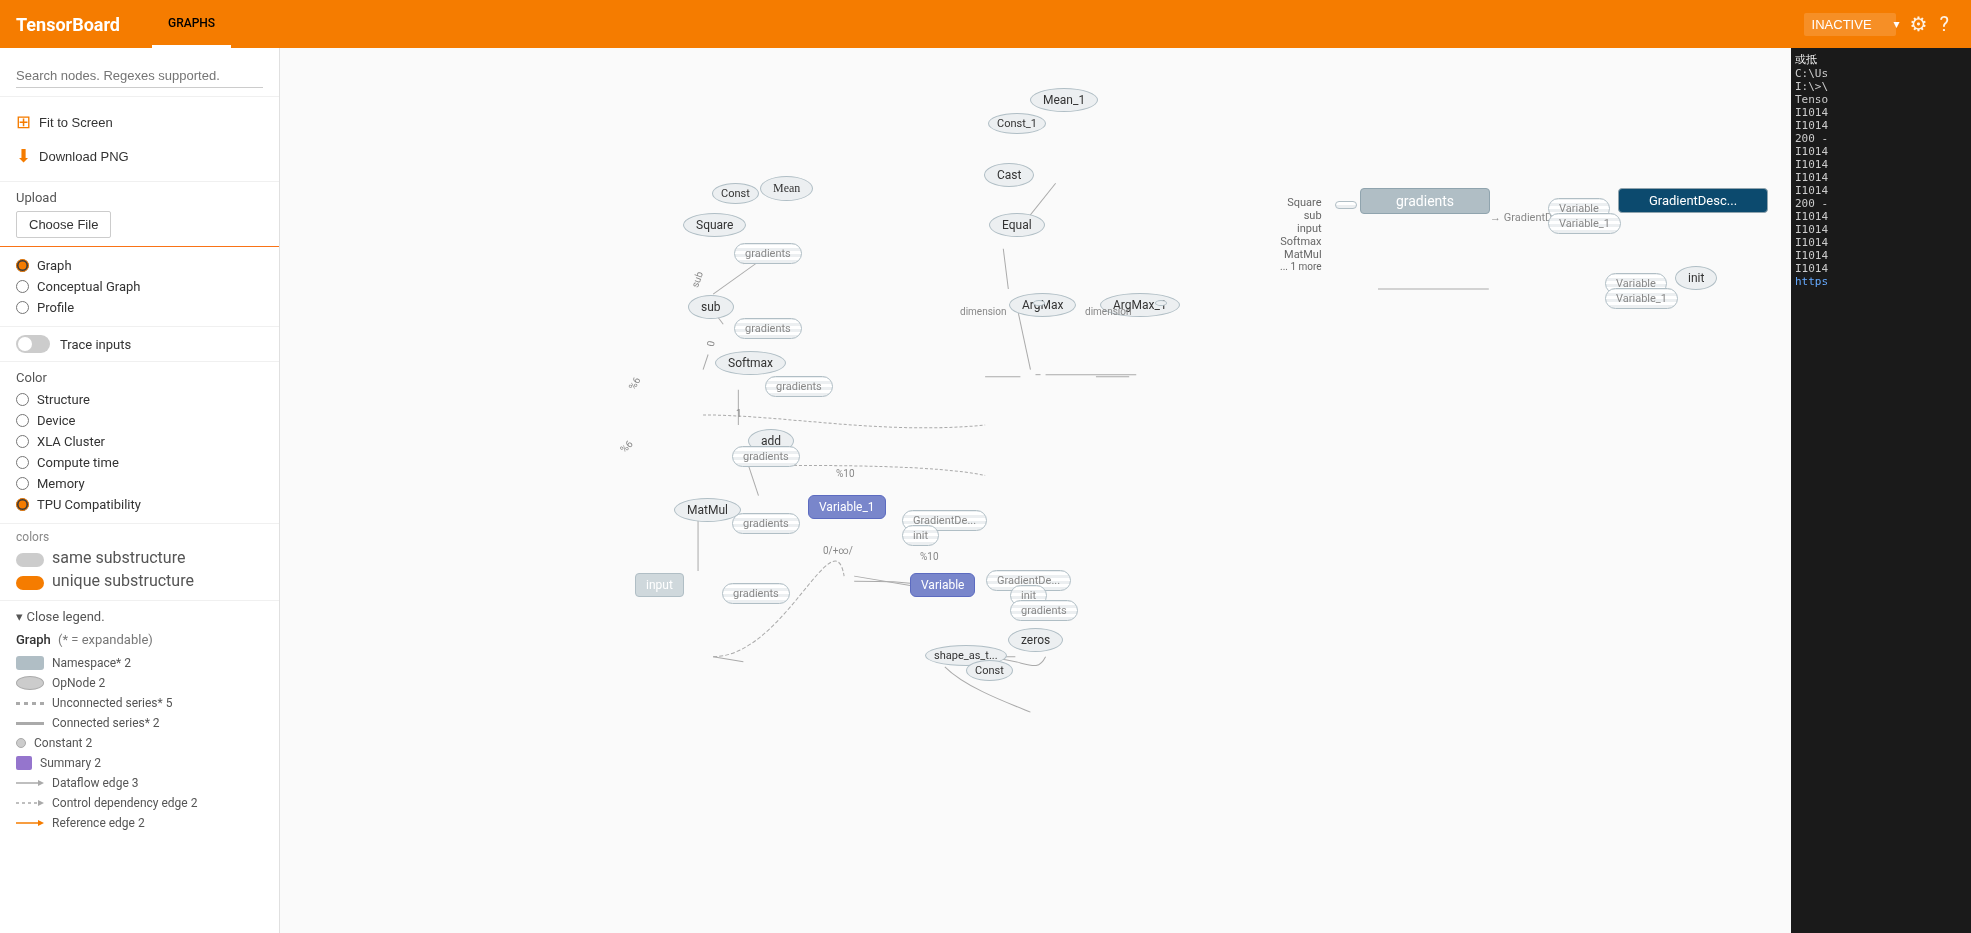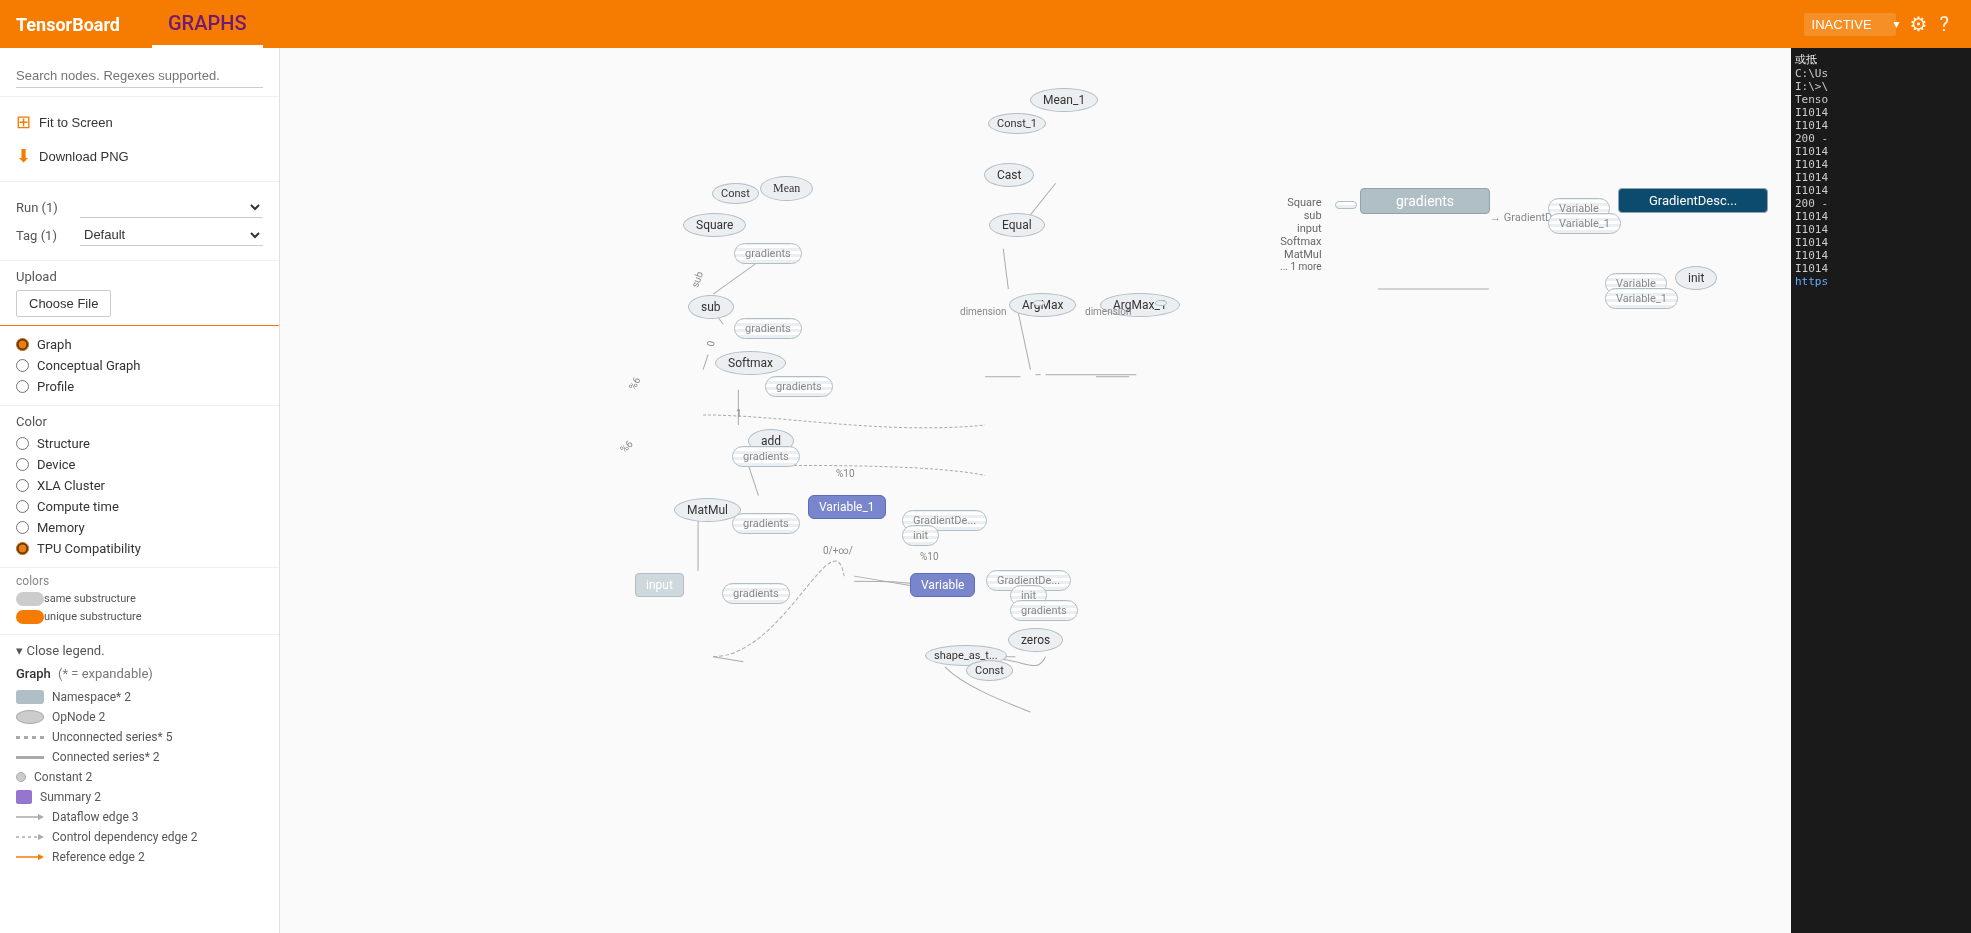--- a/index.html
+++ b/index.html
@@ -15,22 +15,22 @@
       flex-shrink: 0;
       color: #fff;
     }
     #header .brand {
       font-size: 18px;
       font-weight: bold;
       color: #fff;
       margin-right: 32px;
     }
     #header .nav-tab {
-      font-size: 20px;
-      color: #701a75;
+      font-size: 12px;
+      color: #000000;
       padding: 0 16px;
       height: 48px;
       display: flex;
       align-items: center;
       border-bottom: 3px solid #fff;
       cursor: pointer;
       font-weight: 500;
     }
     #header .spacer { flex: 1; }
     #header .inactive-select {
@@ -193,23 +193,24 @@
     }
     .color-item input[type=radio] { cursor: pointer; accent-color: #F57C00; }
 
     .colors-subrow {
       padding: 6px 16px;
       border-bottom: 1px solid #f0f0f0;
     }
     .colors-row-label { font-size: 12px; color: #888; margin-bottom: 4px; }
     .color-swatch-row {
       display: flex;
-      align-items: flex-start;
+      align-items: flex-end;
+      gap: 8px;
       margin-bottom: 4px;
-      font-size: 11px;
+      font-size: 16px;
       color: #555;
     }
     .swatch {
       width: 28px;
       height: 14px;
       border-radius: 7px;
       background: #ccc;
     }
     .swatch.orange { background: #F57C00; }
 
@@ -365,34 +366,20 @@
       <button class="fit-btn">
         <span class="fit-icon">⊞</span>
         <span>Fit to Screen</span>
       </button>
       <button class="download-btn">
         <span class="dl-icon">⬇</span>
         <span>Download PNG</span>
       </button>
     </div>
 
-    <div class="sidebar-section">
-      <div class="form-row">
-        <span class="form-label">Run (1)</span>
-        <select class="form-select">
-          <option value=""></option>
-        </select>
-      </div>
-      <div class="form-row">
-        <span class="form-label">Tag (1)</span>
-        <select class="form-select">
-          <option>Default</option>
-        </select>
-      </div>
-    </div>
 
     <div class="upload-section">
       <div class="upload-label">Upload</div>
       <button class="choose-file-btn">Choose File</button>
     </div>
 
     <div class="radio-section">
       <div class="radio-item">
         <input type="radio" name="view" value="graph" checked="" style="">
         <span>Graph</span>
@@ -400,20 +387,24 @@
       <div class="radio-item">
         <input type="radio" name="view" value="conceptual" style="">
         <span>Conceptual Graph</span>
       </div>
       <div class="radio-item">
         <input type="radio" name="view" value="profile" style="">
         <span>Profile</span>
       </div>
     </div>
 
+    <div class="toggle-row">
+      <div class="toggle-switch"></div>
+      <span class="toggle-label">Trace inputs</span>
+    </div>
 
     <div class="color-section">
       <div class="color-label">Color</div>
       <div class="color-item">
         <input type="radio" name="color" value="structure" style="">
         <span>Structure</span>
       </div>
       <div class="color-item">
         <input type="radio" name="color" value="device" style="">
         <span>Device</span>

